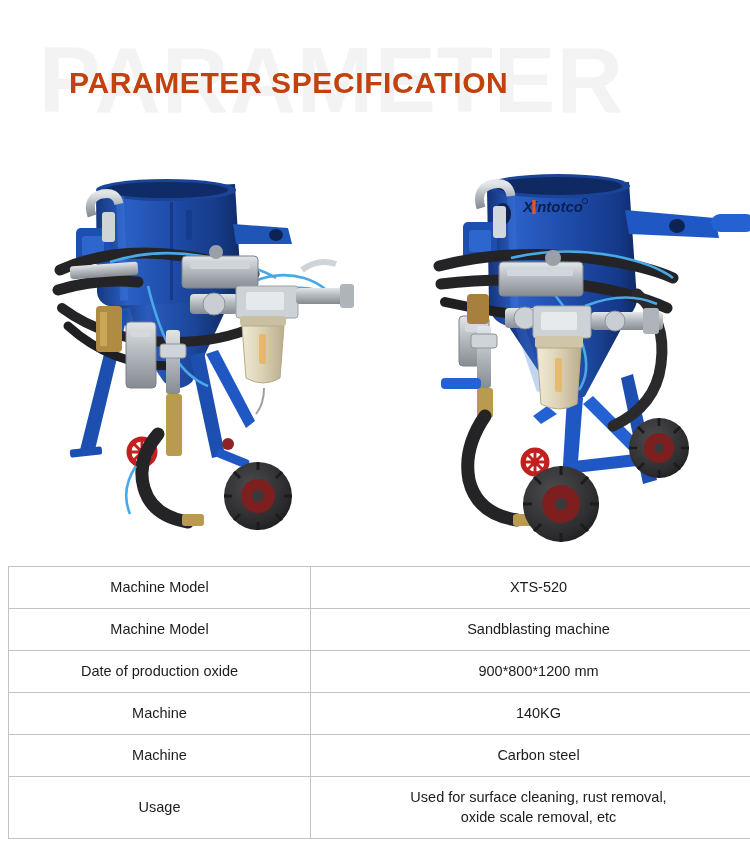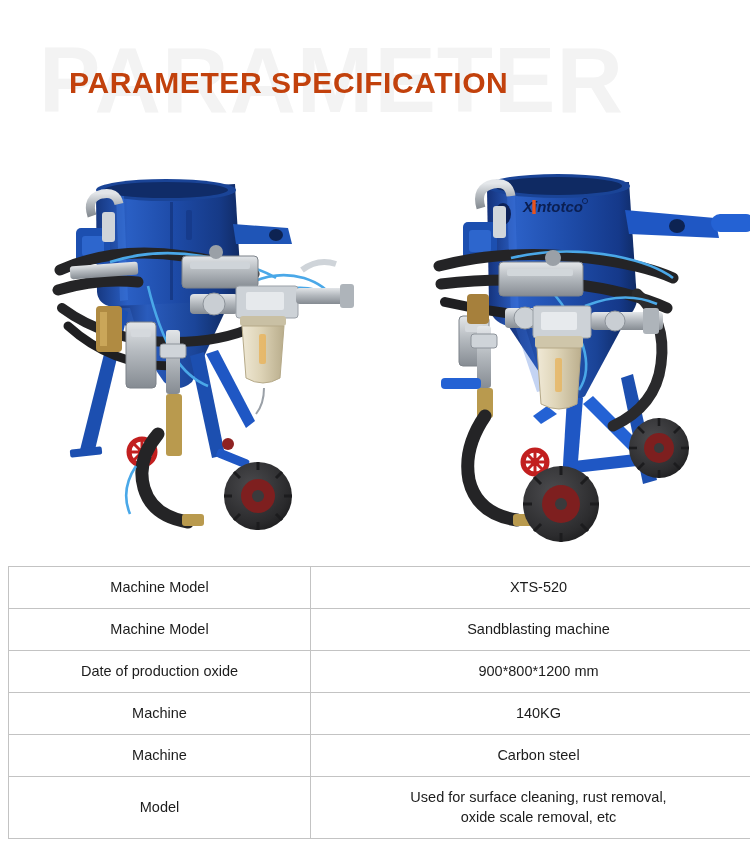--- a/index.html
+++ b/index.html
@@ -387,18 +387,18 @@
       </tr>
       <tr>
         <td class="k">Machine</td>
         <td class="v">140KG</td>
       </tr>
       <tr>
         <td class="k">Machine</td>
         <td class="v">Carbon steel</td>
       </tr>
       <tr class="tall">
-        <td class="k">Model</td>
+        <td class="k">Usage</td>
         <td class="v">Used for surface cleaning, rust removal,<br>oxide scale removal, etc</td>
       </tr>
     </tbody>
   </table>
 </div>
 
 </body></html>

